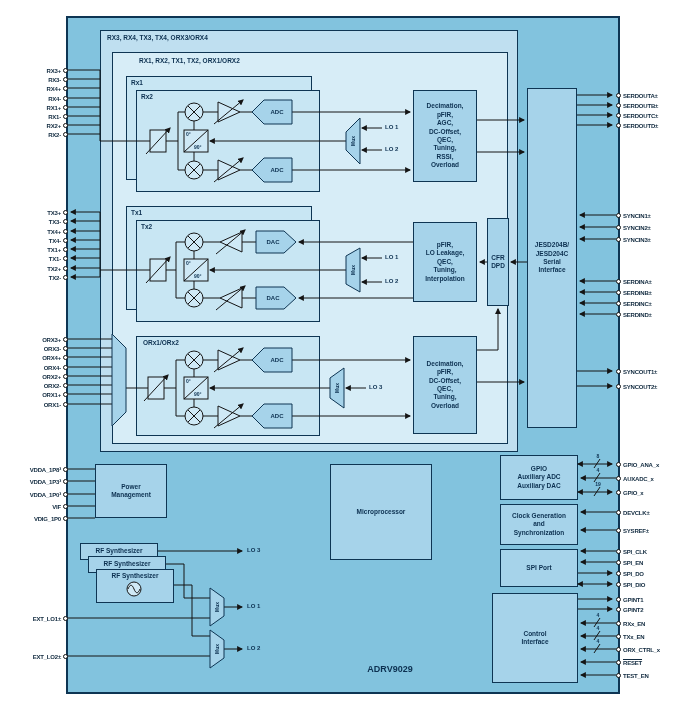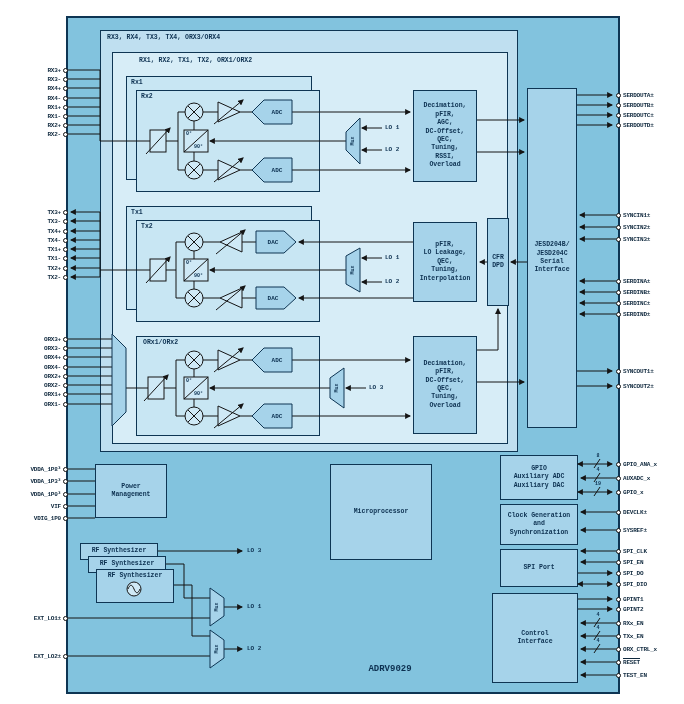--- a/index.html
+++ b/index.html
@@ -1,17 +1,17 @@
 <!DOCTYPE html>
 <html><head>
 <meta charset="utf-8">
 <style>
   *{box-sizing:border-box;margin:0;padding:0}
   body{background:#fff}
-  .stage{position:relative;width:684px;height:704px;background:#fff;font-family:Liberation Mono, monospace;overflow:hidden}
+  .stage{position:relative;width:684px;height:704px;background:#fff;font-family:Liberation Sans, sans-serif;overflow:hidden}
   .chip{position:absolute;left:66px;top:16px;width:554px;height:678px;background:#82c3de;border:2px solid #0e3553}
   .grp{position:absolute;border:1px solid #0e3553}
   .g-outer{background:#bfdff0}
   .g-inner{background:#d7edf7}
   .g-sub{background:#c8e6f3}
   .glabel{position:absolute;font-size:6.5px;font-weight:700;color:#0c3050;white-space:nowrap}
   .blk{position:absolute;border:1px solid #0e3553;background:#a6d3ea;color:#0c3050;font-weight:700;font-size:6.5px;line-height:1.3;display:flex;align-items:center;justify-content:center;text-align:center;white-space:pre-line}
   .pin{position:absolute;height:9px;display:flex;align-items:center;gap:2px}
   .pin.pl{left:4px;width:64px;justify-content:flex-end}
   .pin.pr{left:616px;width:66px}

